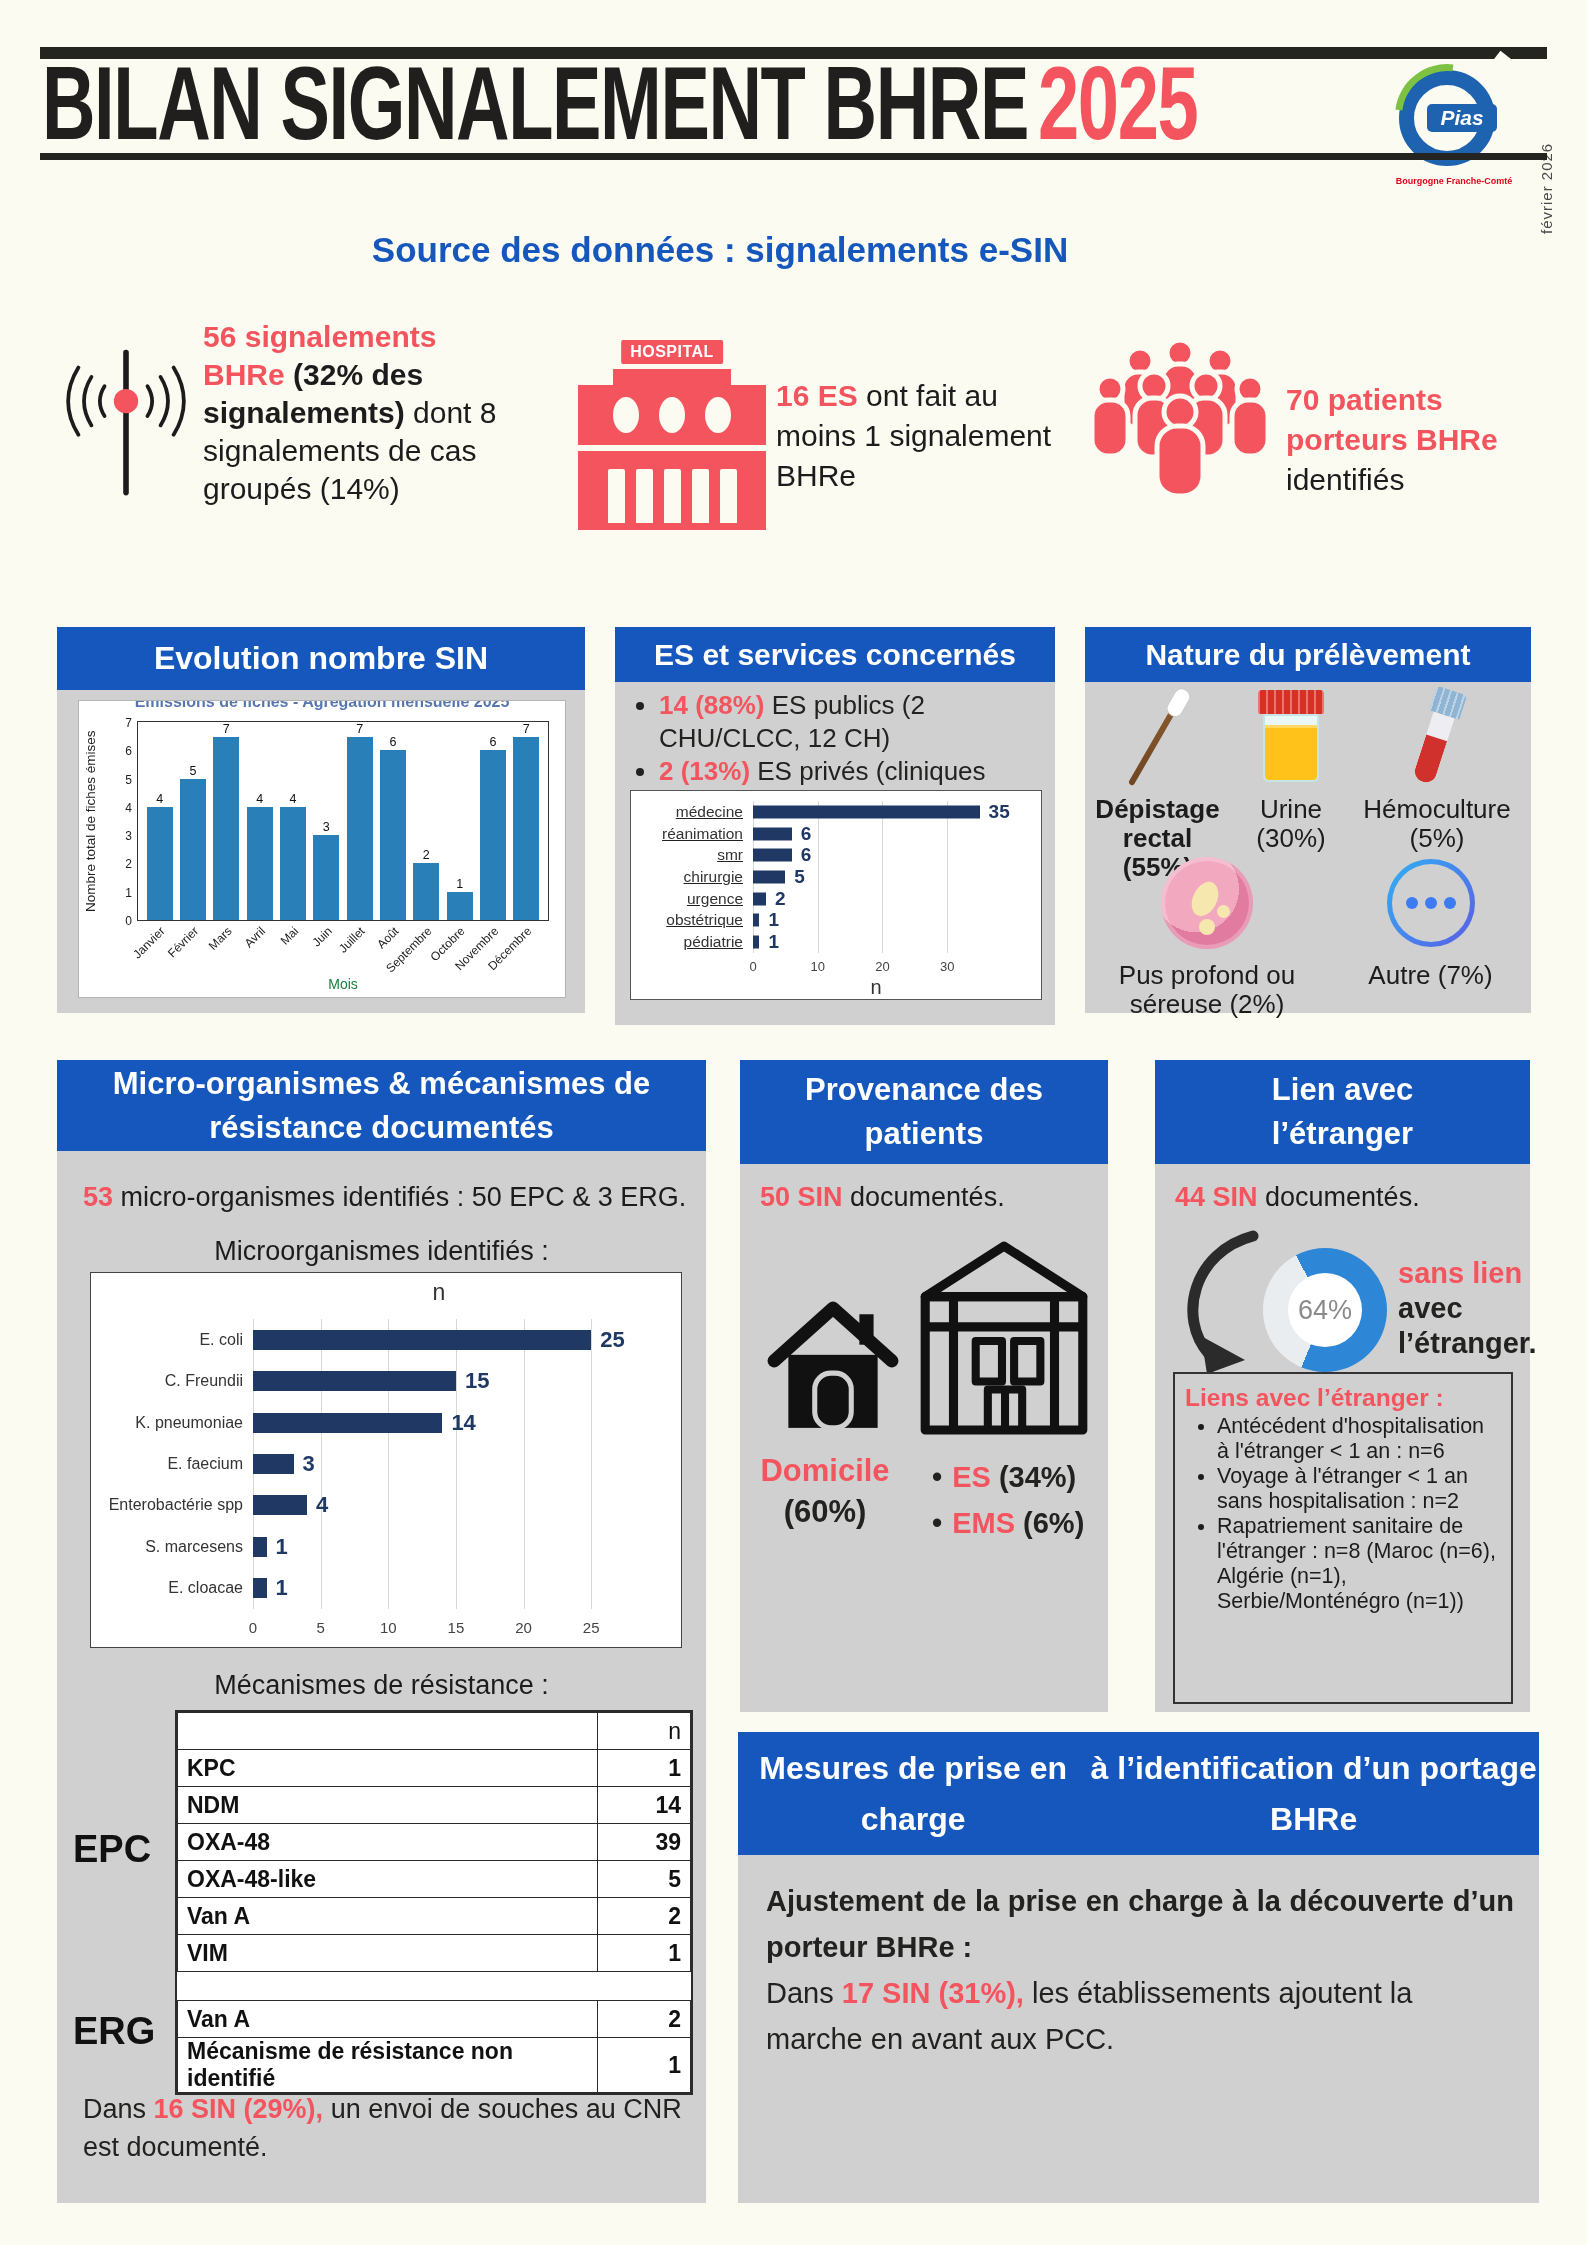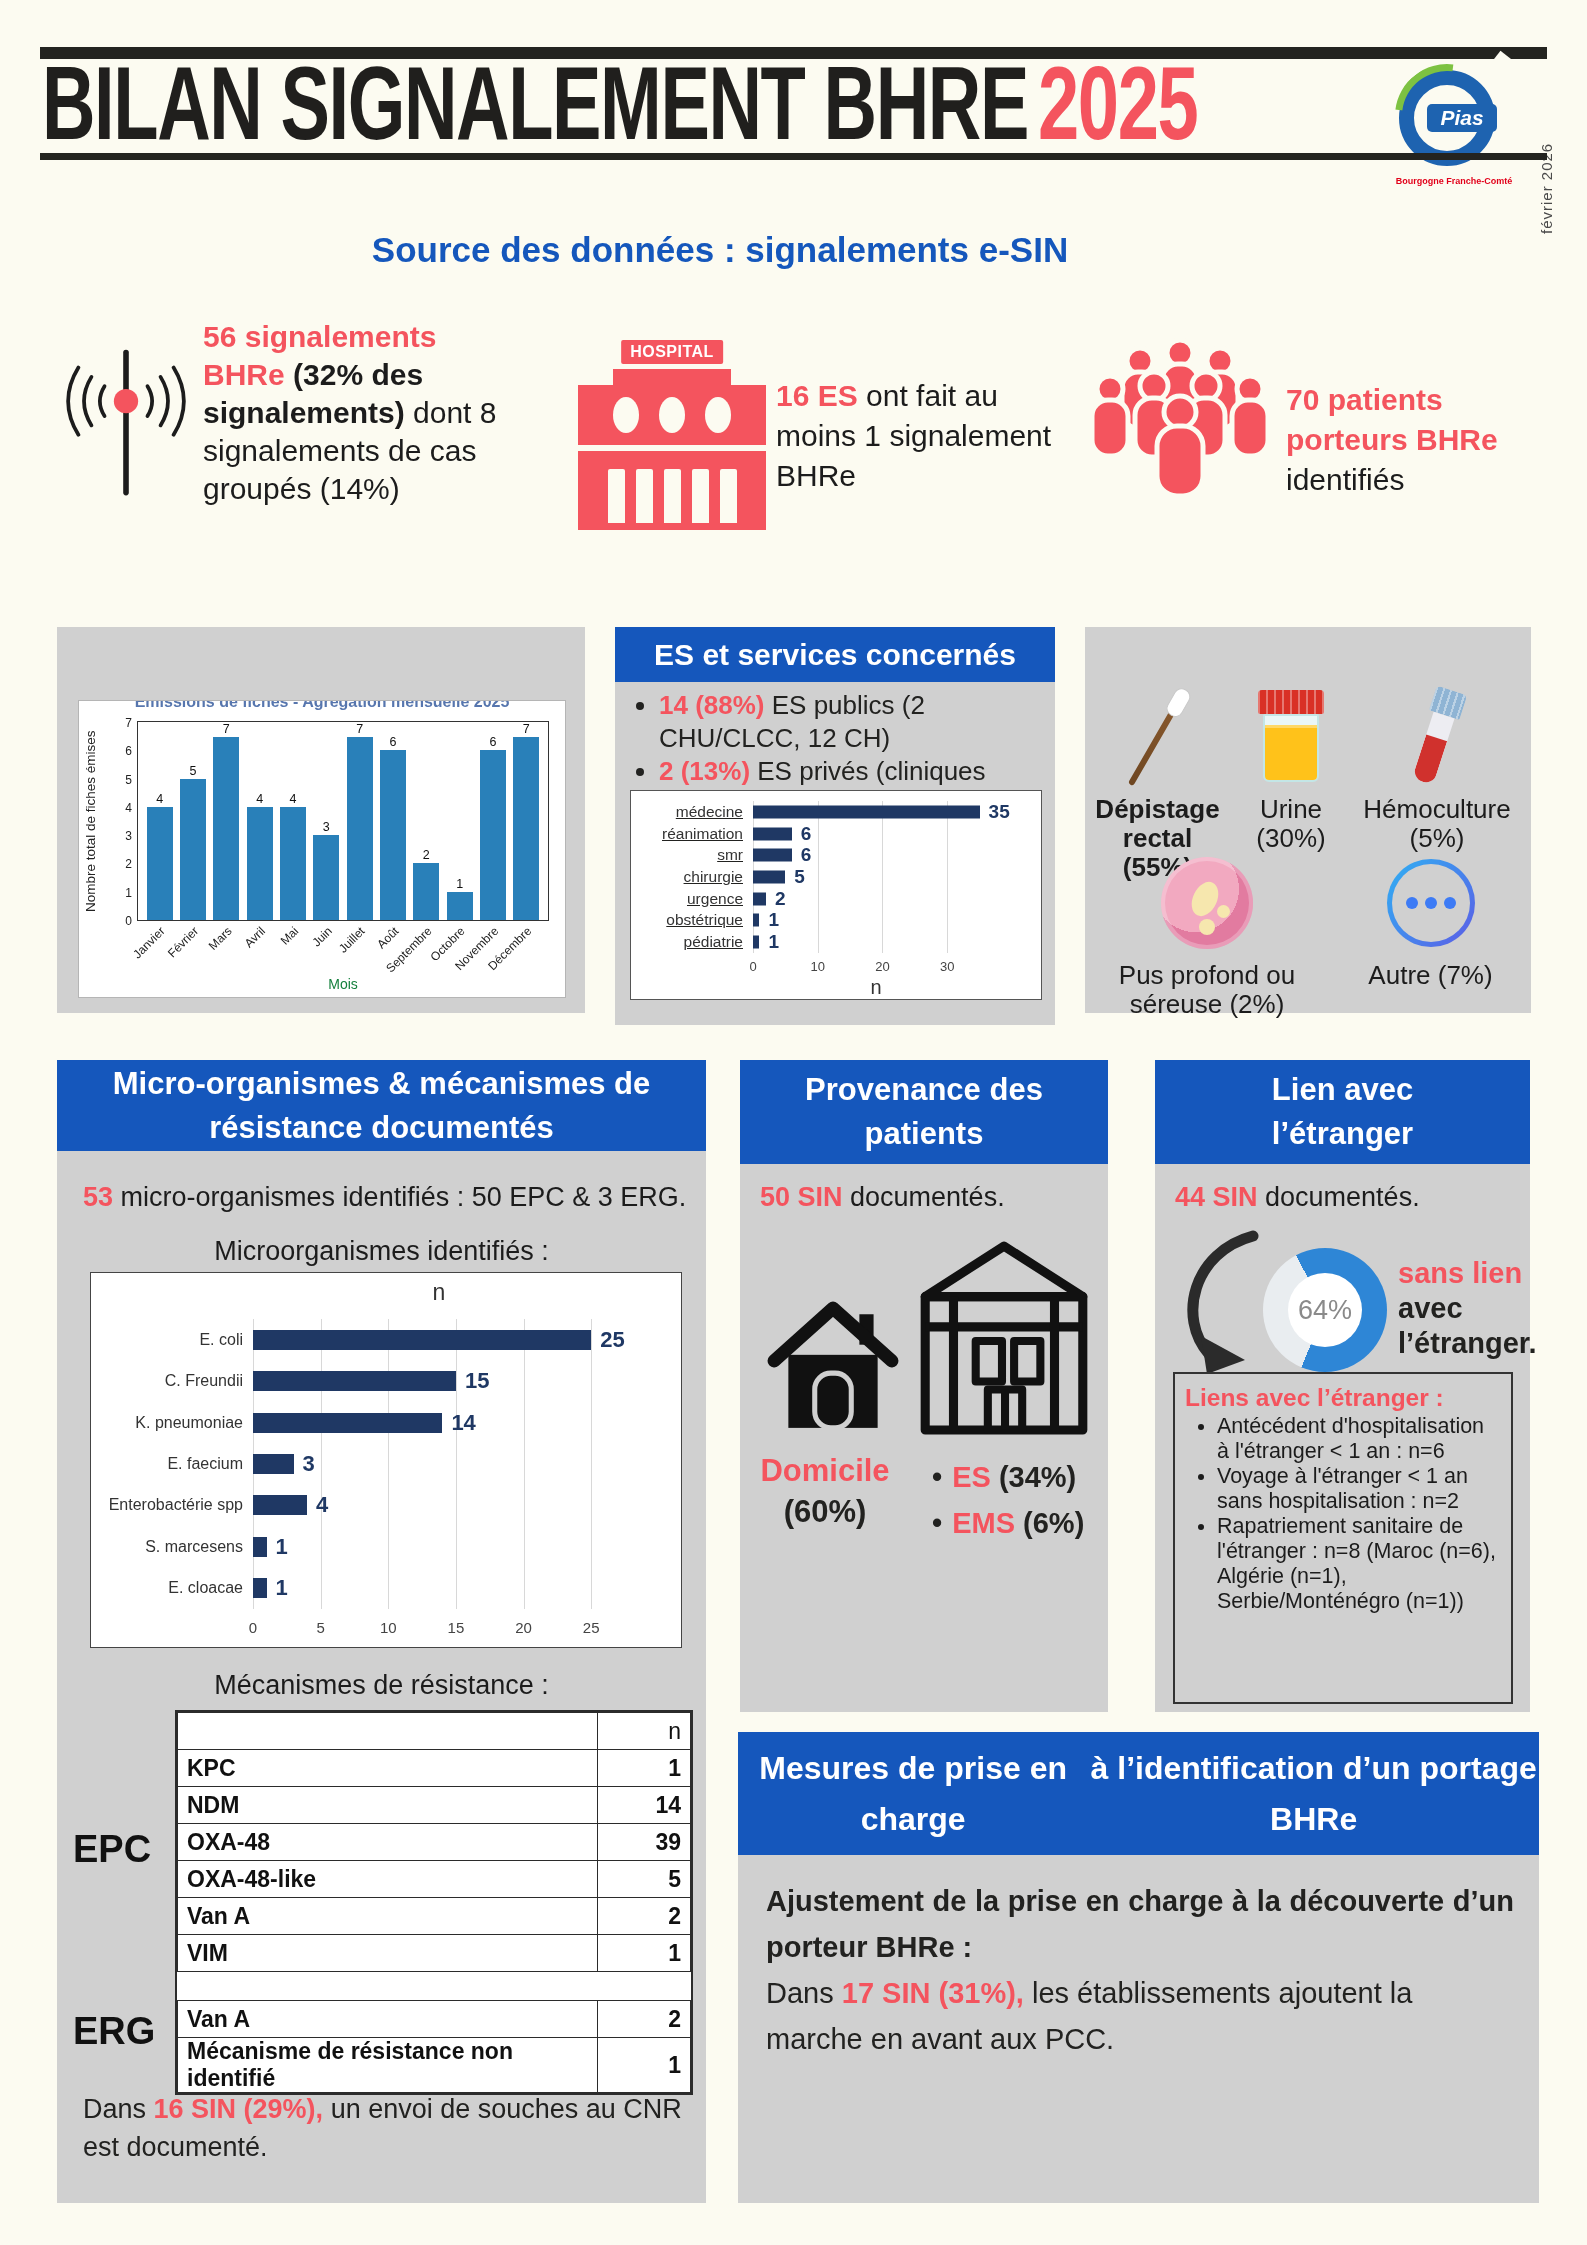--- a/index.html
+++ b/index.html
@@ -283,20 +283,21 @@
         <circle cx="98" cy="80" r="16"></circle>
           <rect x="75" y="94" width="46" height="70" rx="20"></rect>
       </g>
     </svg>
   </div>
   <div class="abs stat-text stat3">
     <span class="red">70 patients porteurs BHRe</span><span> identifiés</span>
   </div>
 
   <div class="panel" id="p-evolution">
+    <div class="phead">Evolution nombre SIN</div>
     <div class="chart1">
       <div class="c1title">
           <span>Emissions de fiches - Agrégation mensuelle 2025</span>
         </div>
       <div class="c1ylabel">Nombre total de fiches émises</div>
       <div class="c1plot">
         <div class="c1yaxis">
             <div class="c1ytick" style="bottom: calc(0% - 8px);">0</div>
             <div class="c1ytick" style="bottom: calc(14.2857% - 8px);">1</div>
             <div class="c1ytick" style="bottom: calc(28.5714% - 8px);">2</div>
@@ -441,20 +442,21 @@
           <div class="htick" style="left: 0%;">0</div>
           <div class="htick" style="left: 26.3158%;">10</div>
           <div class="htick" style="left: 52.6316%;">20</div>
           <div class="htick" style="left: 78.9474%;">30</div>
         </div>
       <div class="c2n">n</div>
     </div>
   </div>
 
   <div class="panel" id="p-nature">
+    <div class="phead">Nature du prélèvement</div>
 
     <div class="nat-item" style="left:0px;top:62px;width:145px;font-weight:bold;">
       <div class="nat-ico">
         <div class="swab">
             <div class="swabstick"></div>
             <div class="swabtip"></div>
           </div>
       </div>
       <div>Dépistage rectal (55%)</div>
     </div>

